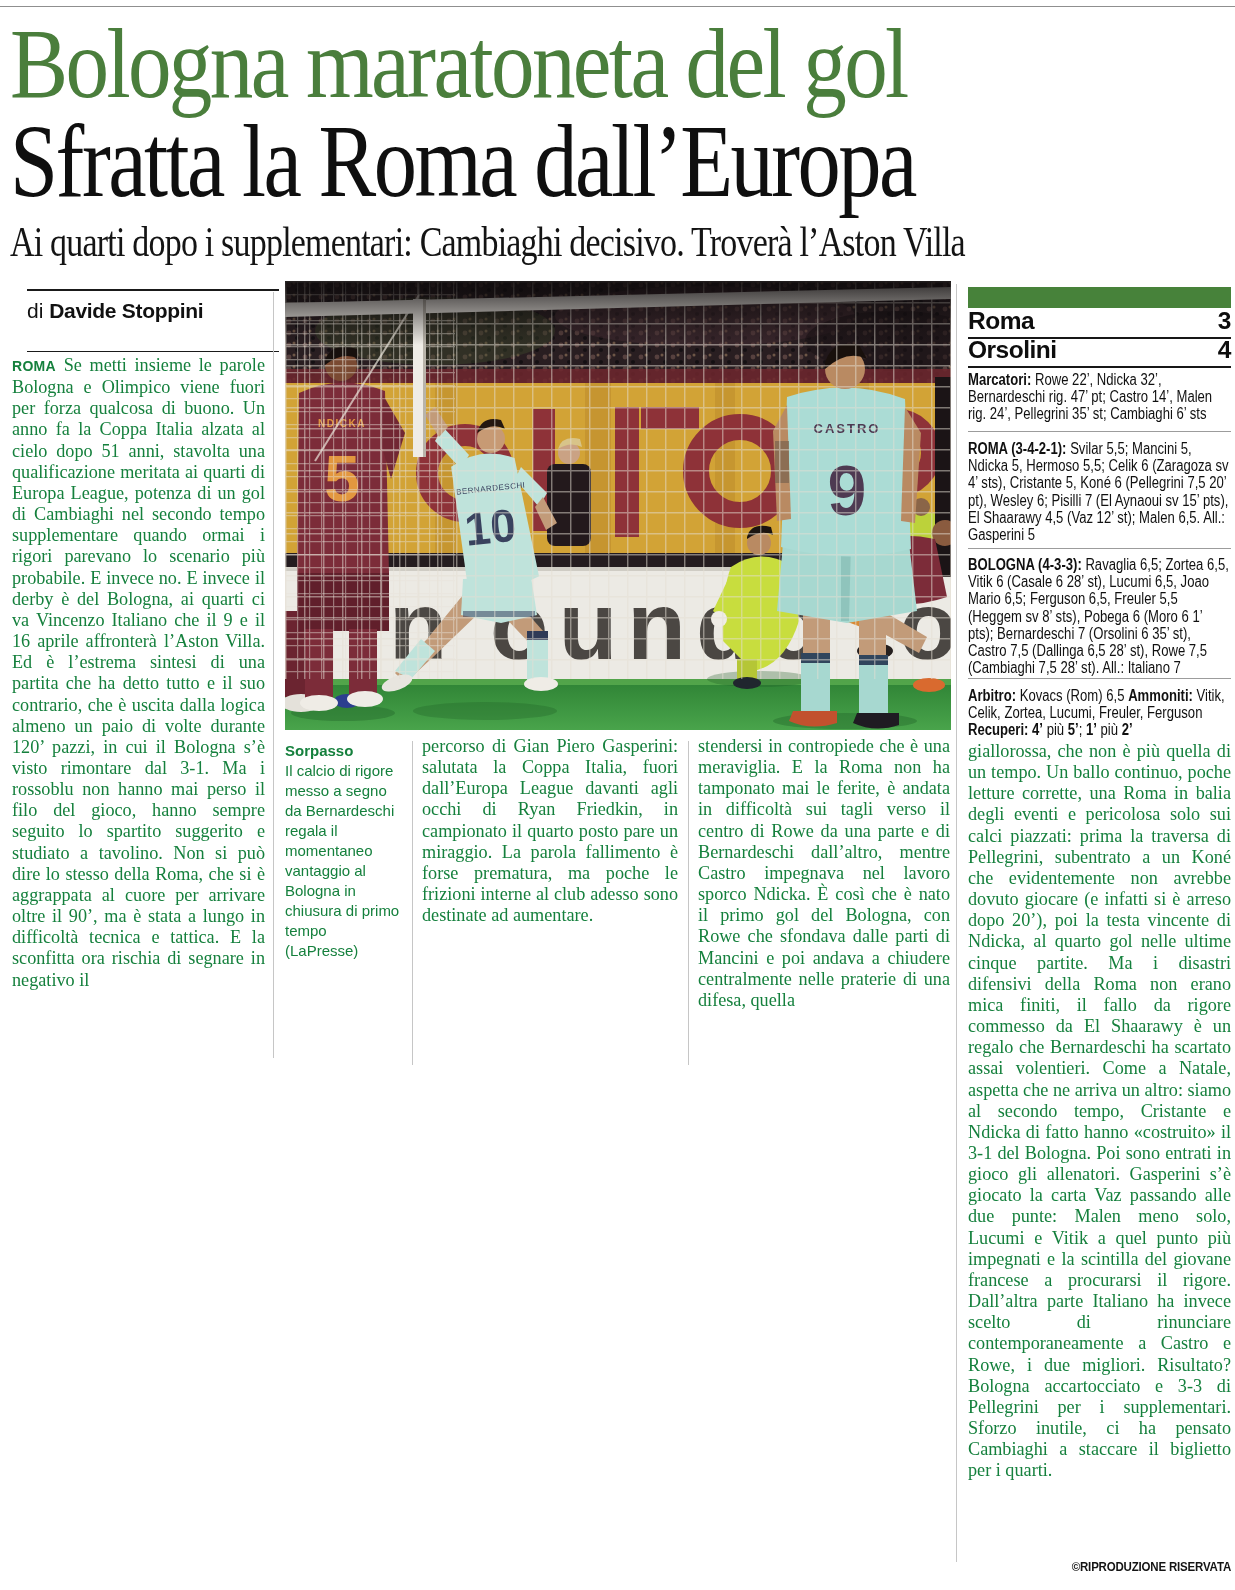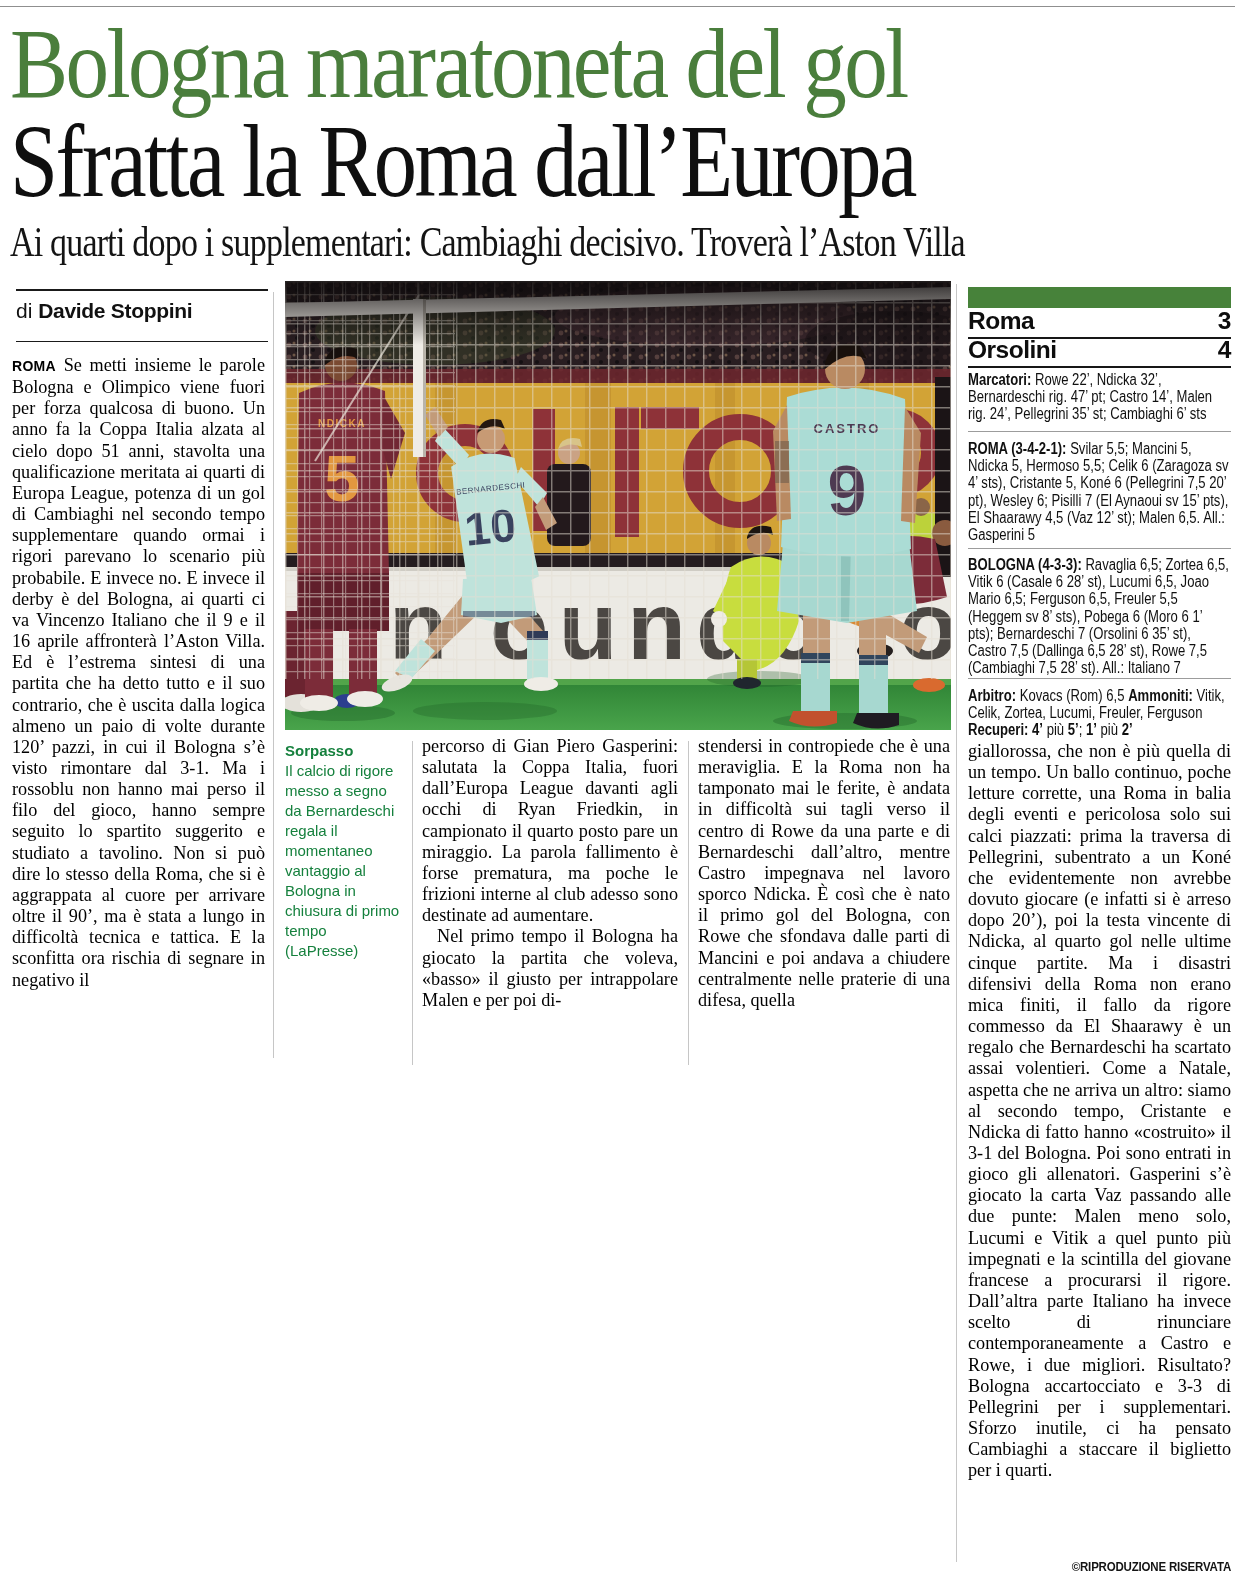--- a/index.html
+++ b/index.html
@@ -6,26 +6,26 @@
   .page{position:relative;width:1235px;height:1590px;background:#fff;
         font-family:"Liberation Serif",serif;color:#111;overflow:hidden;margin:0 auto;}
   .top-rule{position:absolute;left:0;top:6px;width:1235px;border-top:1px solid #8f8f8f;}
 
   .hl{position:absolute;left:10px;margin:0;font-weight:normal;white-space:nowrap;transform-origin:0 0;}
   .hl-green{top:14px;font-size:99px;line-height:1;color:#4a7e3c;letter-spacing:-3px;transform:scaleX(.88);}
   .hl-black{top:110px;font-size:103px;line-height:1;color:#0f0f0f;letter-spacing:-3px;transform:scaleX(.84);}
   .deck{position:absolute;left:10px;top:220px;font-size:43px;line-height:1;color:#141414;
         letter-spacing:-1px;white-space:nowrap;transform:scaleX(.79);transform-origin:0 0;}
 
-  .byline{position:absolute;left:16px;top:289px;width:252px;border-top:2px solid #1a1a1a;
-          border-bottom:1px solid #1a1a1a;padding:8px 0 18px;
+  .byline{position:absolute;left:27px;top:289px;width:252px;border-top:2px solid #1a1a1a;
+          border-bottom:1px solid #1a1a1a;padding:8px 0 28px;
           font-family:"Liberation Sans",sans-serif;font-size:21px;color:#111;}
   .byline b{letter-spacing:-.3px;}
 
-  .body-col{position:absolute;font-size:18.2px;line-height:21.15px;text-align:justify;color:#000000;}
+  .body-col{position:absolute;font-size:18.2px;line-height:21.15px;text-align:justify;color:#15803d;}
   .body-col p{margin:0;}
   .col1{left:12px;top:355px;width:253px;height:704px;overflow:hidden;}
   .leadin{font-family:"Liberation Sans",sans-serif;font-weight:bold;font-size:14px;letter-spacing:.3px;}
   .col2{left:422px;top:736px;width:256px;height:332px;overflow:hidden;}
   .col2 p + p{text-indent:15px;}
   .col3{left:698px;top:736px;width:252px;height:332px;overflow:hidden;}
   .col4{left:968px;top:741px;width:263px;height:818px;overflow:hidden;}
 
   .photo{position:absolute;left:285px;top:281px;width:666px;height:449px;background:#241b1e;}
   .photo svg{display:block;}
@@ -246,21 +246,20 @@
     </svg>
   </div>
 
   <div class="caption">
     <span class="cap-title">Sorpasso</span><br>
     <span>Il calcio di rigore messo a segno da Bernardeschi regala il momentaneo vantaggio al Bologna in chiusura di primo tempo (LaPresse)</span>
   </div>
 
   <div class="body-col col2">
     <p>percorso di Gian Piero Gasperini: salutata la Coppa Italia, fuori dall’Europa League davanti agli occhi di Ryan Friedkin, in campionato il quarto posto pare un miraggio. La parola fallimento è forse prematura, ma poche le frizioni interne al club adesso sono destinate ad aumentare.</p>
-    <p>Nel primo tempo il Bologna ha giocato la partita che voleva, «basso» il giusto per intrappolare Malen e per poi di-</p>
   </div>
 
   <div class="body-col col3">
     <p>stendersi in contropiede che è una meraviglia. E la Roma non ha tamponato mai le ferite, è andata in difficoltà sui tagli verso il centro di Rowe da una parte e di Bernardeschi dall’altro, mentre Castro impegnava nel lavoro sporco Ndicka. È così che è nato il primo gol del Bologna, con Rowe che sfondava dalle parti di Mancini e poi andava a chiudere centralmente nelle praterie di una difesa, quella</p>
   </div>
 
   <div class="vdiv" id="vd1"></div>
   <div class="vdiv" id="vd2"></div>
   <div class="vdiv" id="vd3"></div>
   <div class="vdiv" id="vd4"></div>

